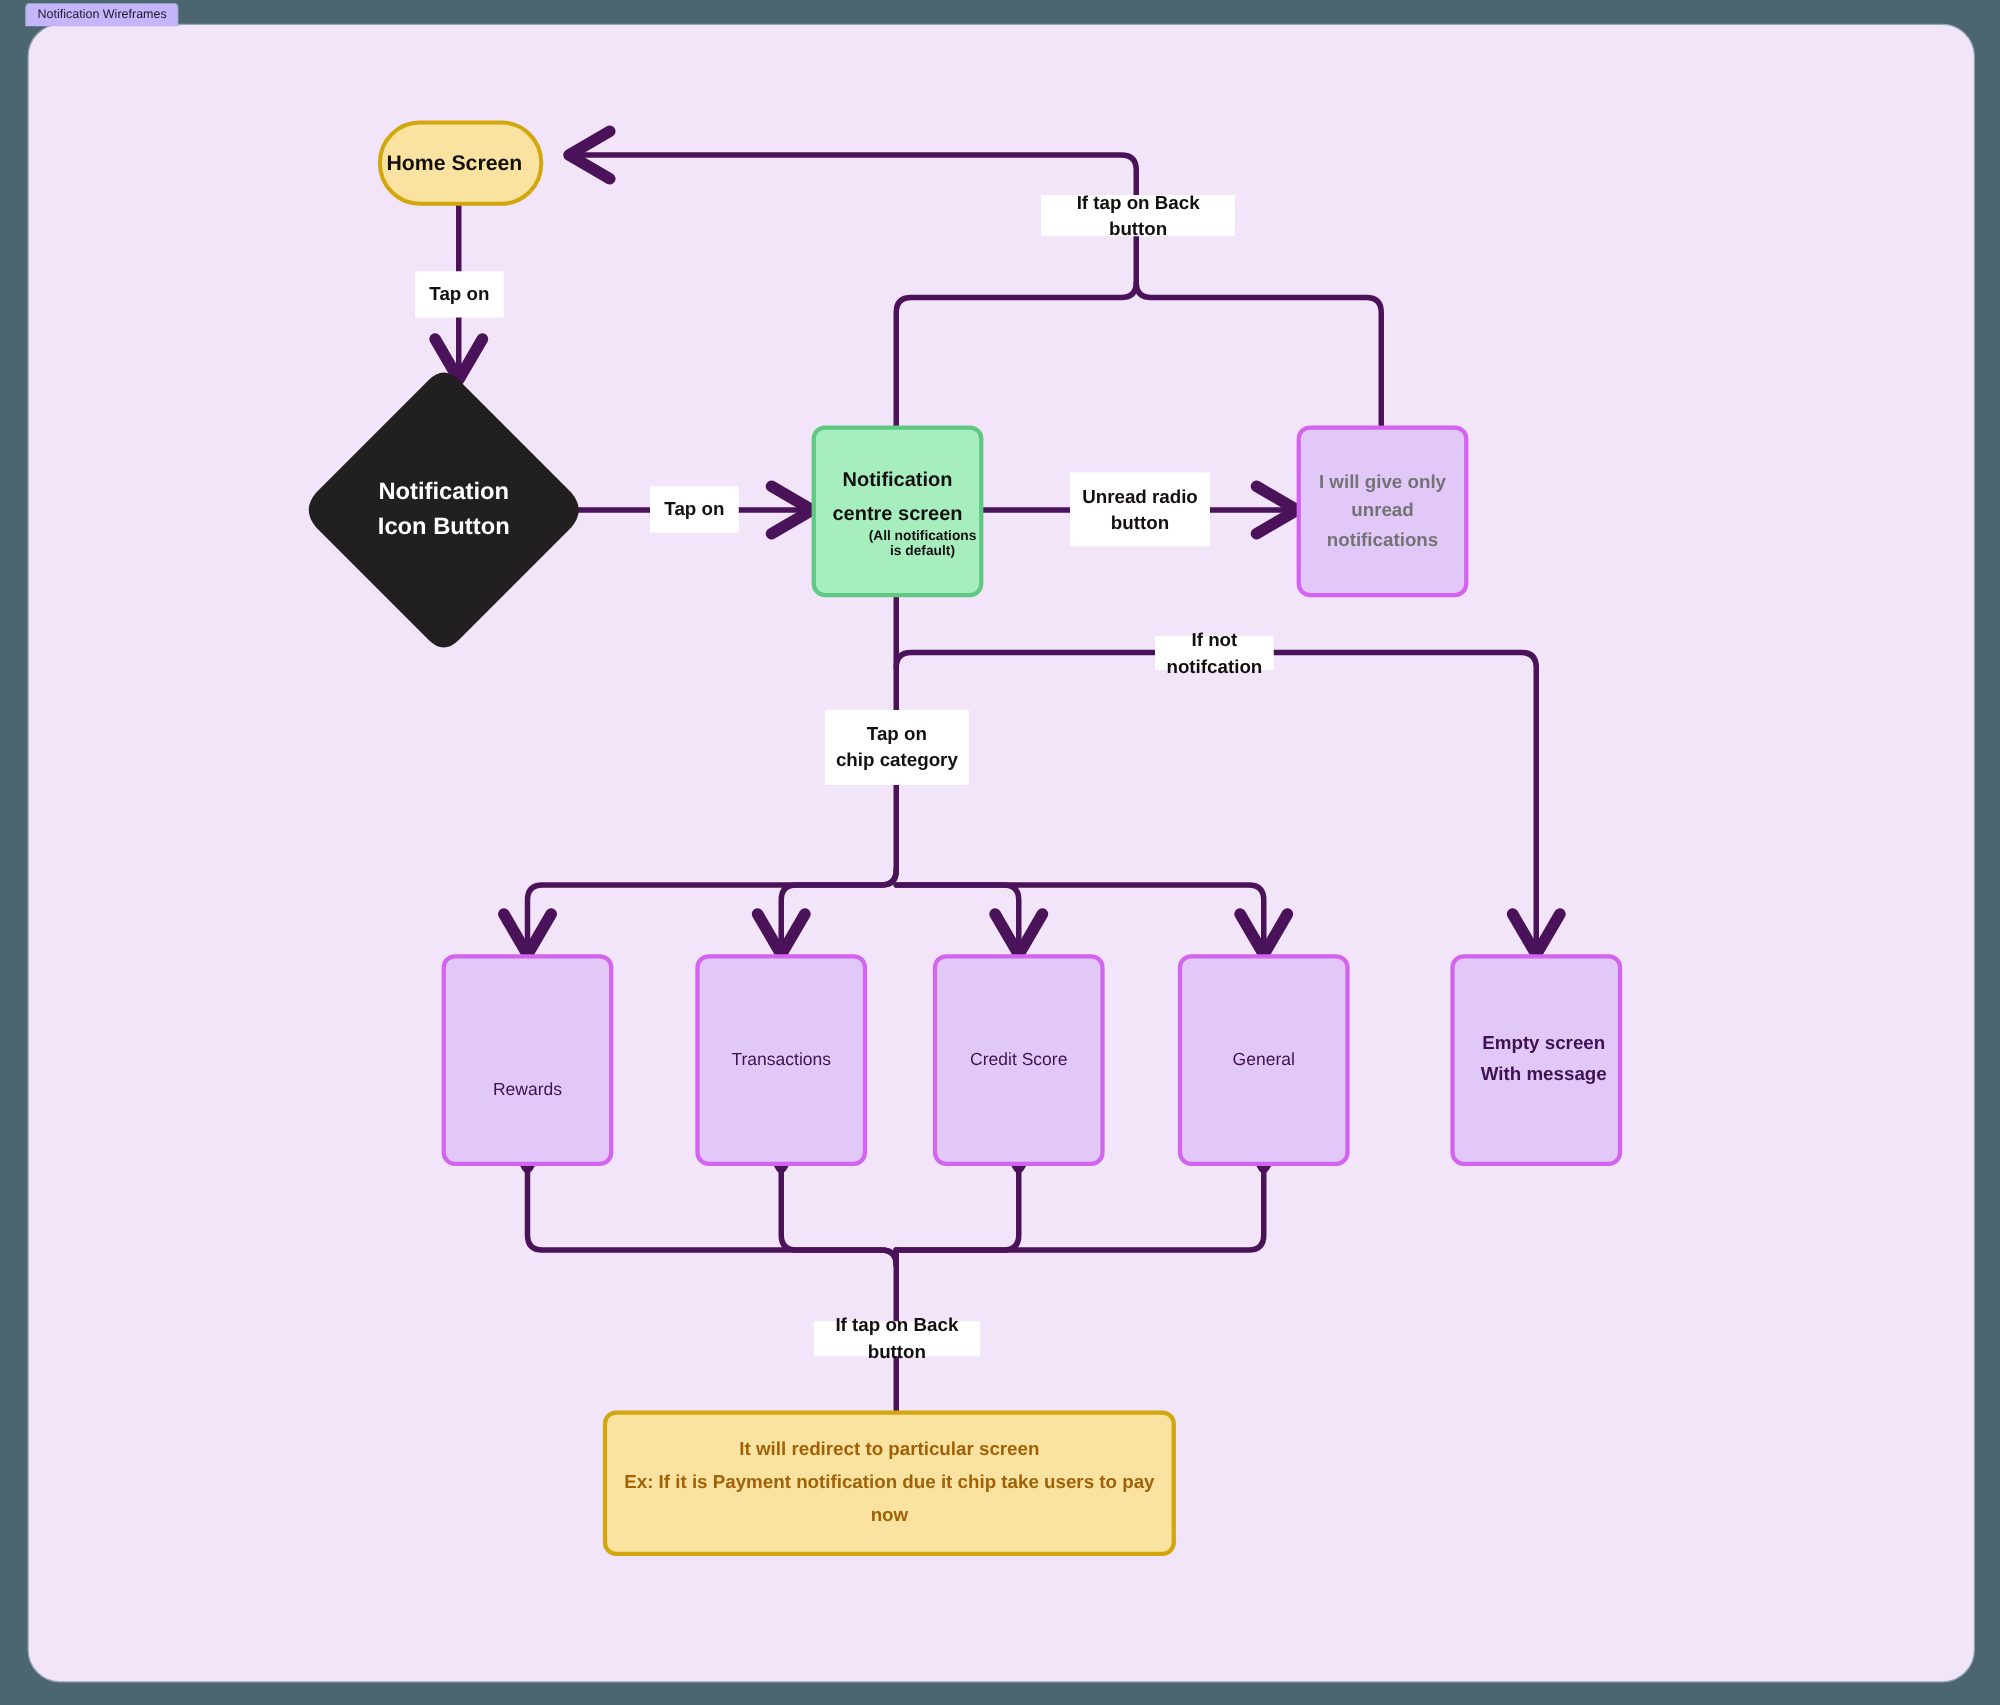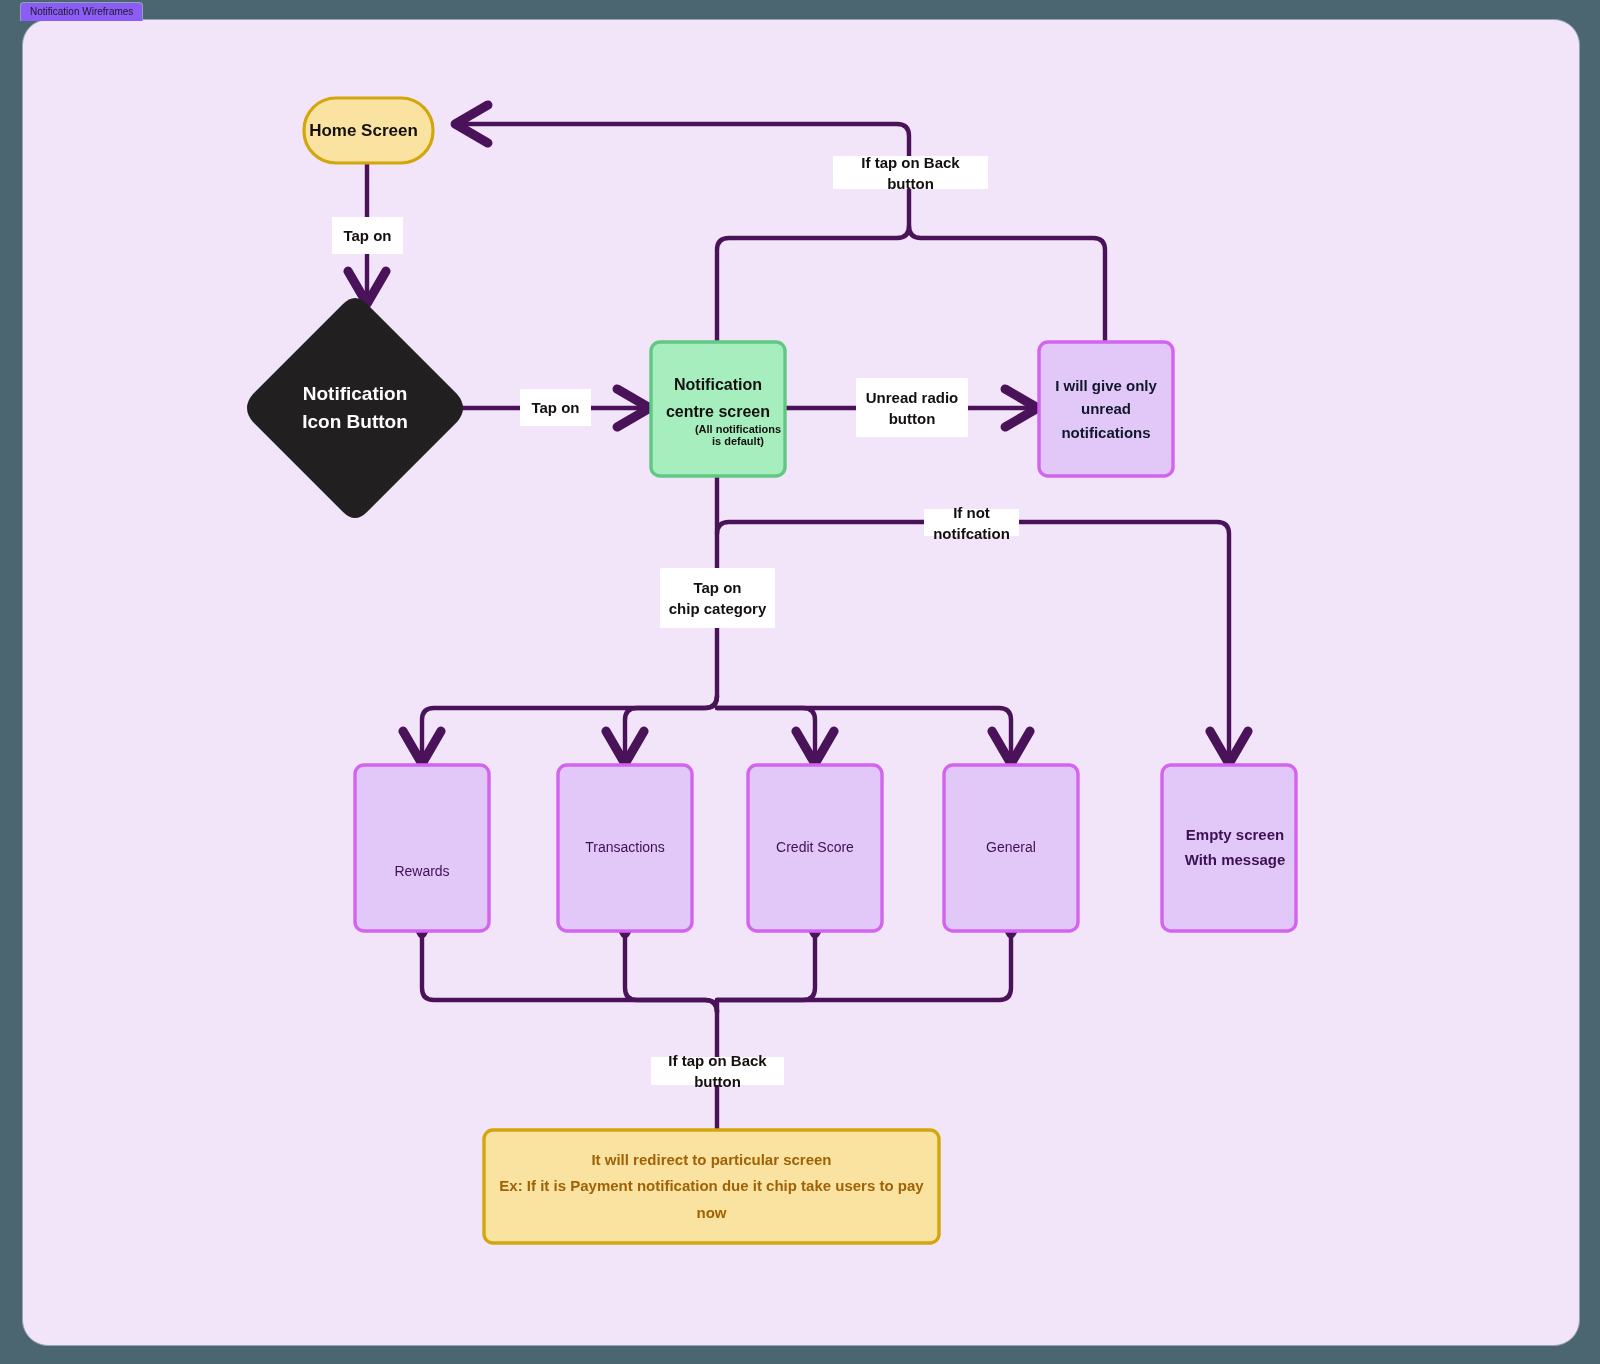--- a/index.html
+++ b/index.html
@@ -13,21 +13,21 @@
     position: relative;
     overflow: hidden;
     font-family: "Liberation Sans", sans-serif;
   }
 
   
   #file-tab {
     position: absolute;
     left: 20px;
     top: 2px;
-    background: #8b5cf6;
+    background: #c4b5fd;
     border: 1px solid #8fa3b0;
     border-bottom: none;
     border-radius: 4px 4px 0 0;
     padding: 3px 9px 4px 9px;
     font-size: 10px;
     color: #1f1b24;
     line-height: 1.1;
     z-index: 5;
     white-space: nowrap;
   }
@@ -62,21 +62,21 @@
     justify-content: center;
     text-align: center;
     pointer-events: none;
   }
   .nl-line { display: block; }
 
   .t-home      { font-size: 17px; font-weight: bold; color: #14100f; }
   .t-diamond   { font-size: 19px; font-weight: bold; color: #ffffff; line-height: 1.45; }
   .t-green-1   { font-size: 16px; font-weight: bold; color: #14100f; line-height: 1.7; }
   .t-green-sub { font-size: 11px; font-weight: bold; color: #14100f; margin-top: -2px; padding-left: 40px; }
-  .t-purple-d  { font-size: 15px; font-weight: bold; color: #0f172a; line-height: 1.55; }
+  .t-purple-d  { font-size: 15px; font-weight: bold; color: #737373; line-height: 1.55; }
   .t-purple-l  { font-size: 14px; color: #3d1152; line-height: 1.55; }
   .t-purple-b  { font-size: 15px; font-weight: bold; color: #3d1152; line-height: 1.65; }
   .t-yellow-b  { font-size: 15px; font-weight: bold; color: #a16207; line-height: 1.75; }
 
   
   .edge-label {
     position: absolute;
     background: #ffffff;
     border-radius: 0;
     display: flex;

